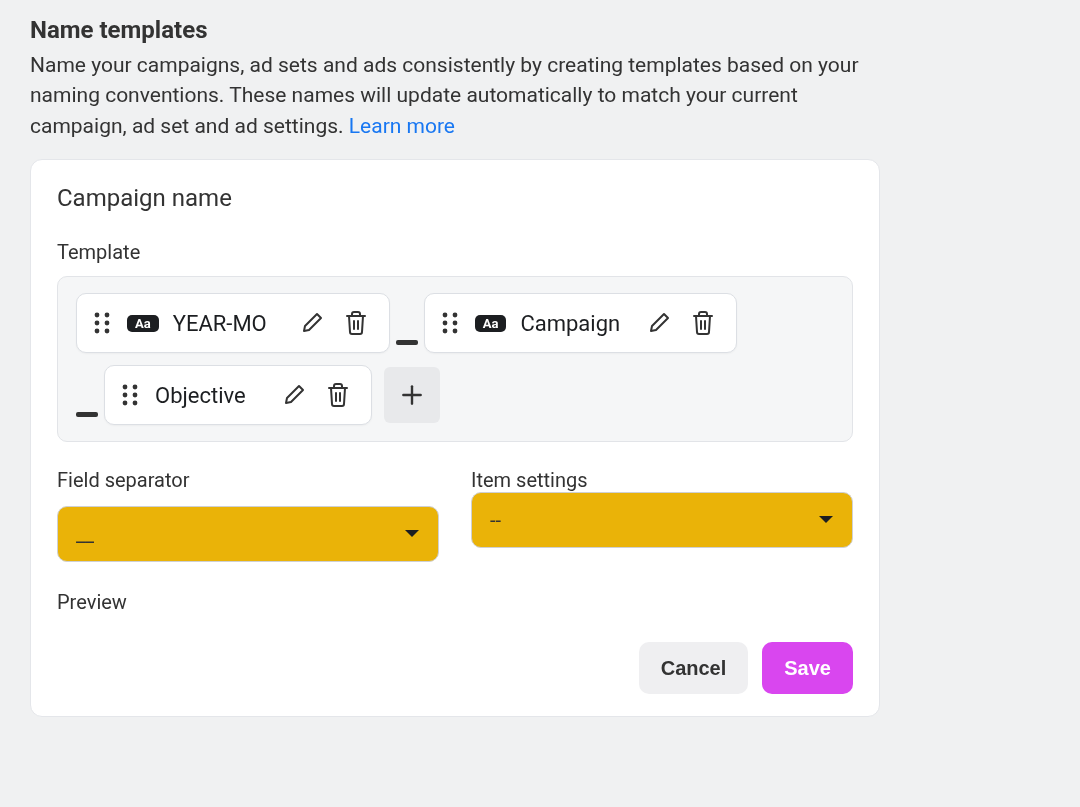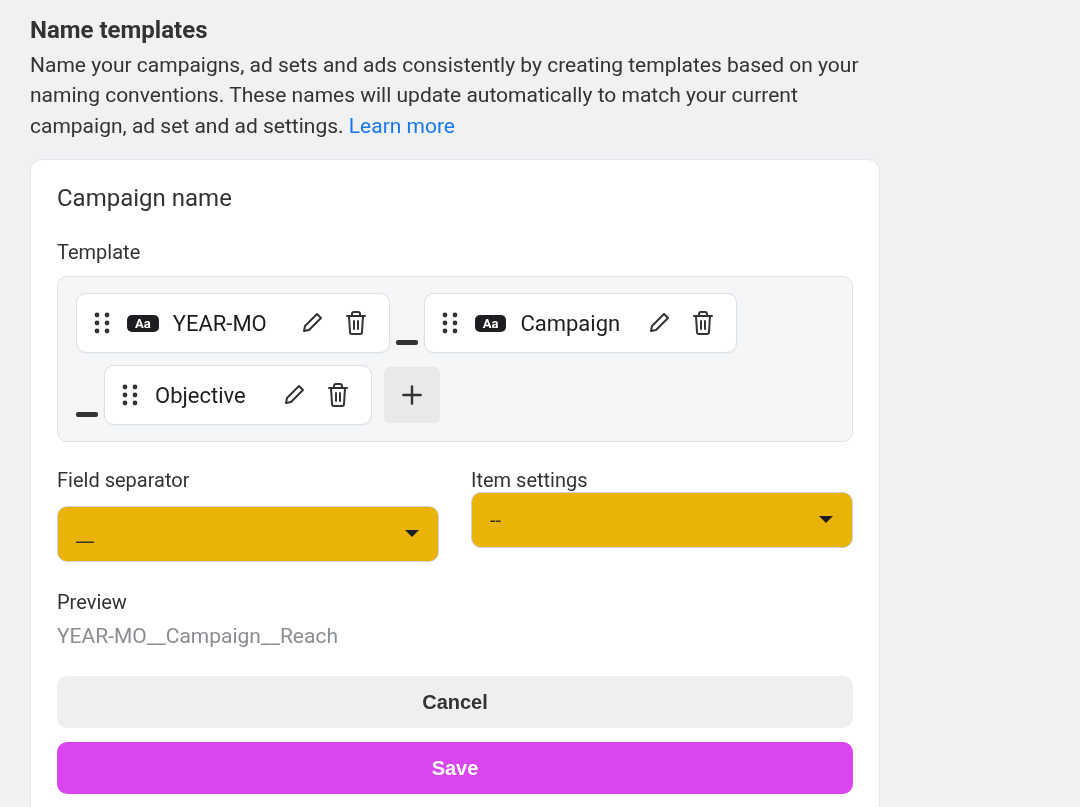--- a/index.html
+++ b/index.html
@@ -144,21 +144,20 @@
     margin-top: 10px;
     font-size: 21px;
     color:#8a8d91;
   }
 
   .footer {
     display:flex;
     justify-content:flex-end;
     gap: 14px;
     margin-top: 28px;
-    flex-direction: column;
   }
   .btn {
     height: 52px;
     padding: 0 22px;
     border-radius: 10px;
     font-size: 20px;
     font-weight: 600;
     display:inline-flex;
     align-items:center;
     justify-content:center;
@@ -313,21 +312,20 @@
           <span class="caret">
             <svg width="16" height="10" viewBox="0 0 16 10">
                 <path d="M1 1l7 7 7-7" fill="#1c1e21"></path>
               </svg>
           </span>
         </div>
       </div>
     </div>
 
     <div class="preview-label">Preview</div>
-    <div class="preview-text">YEAR-MO__Campaign__Reach</div>
 
     <div class="footer">
       <button class="btn btn-cancel">Cancel</button>
       <button class="btn btn-save">Save</button>
     </div>
 
   </div>
 
 </div>
 

